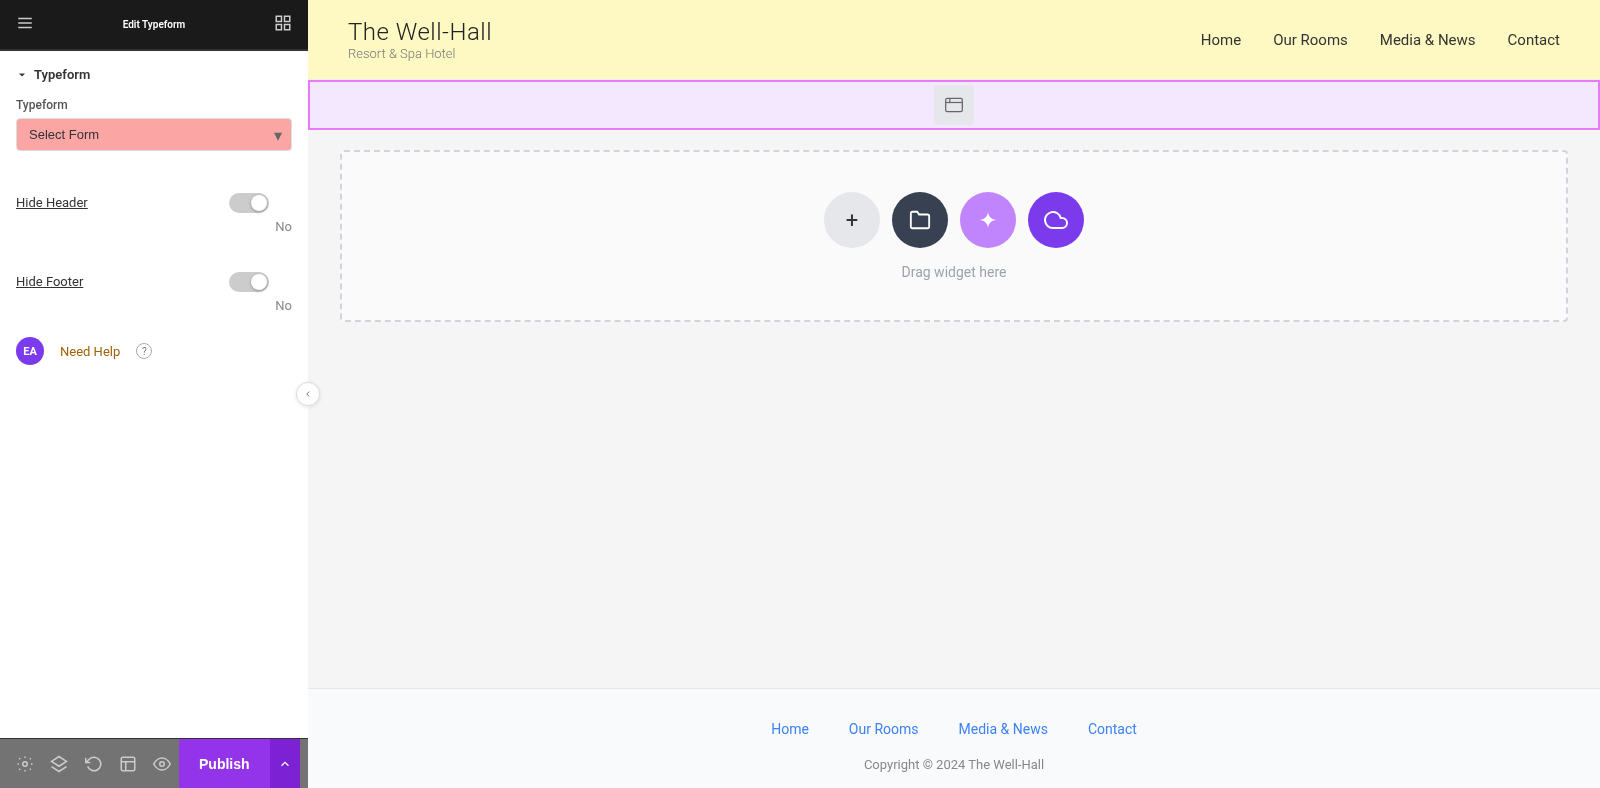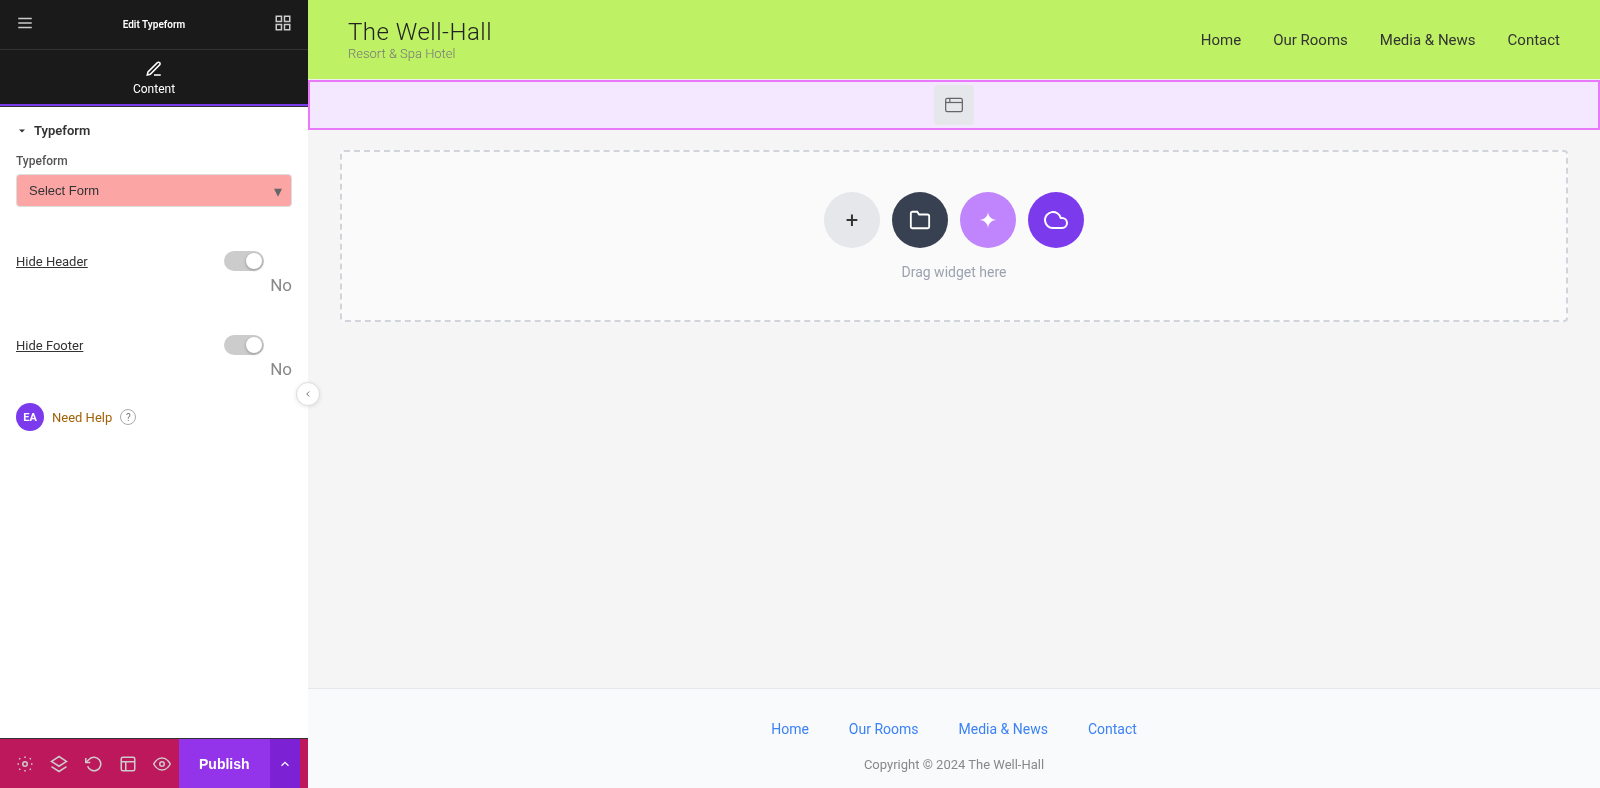--- a/index.html
+++ b/index.html
@@ -135,29 +135,29 @@
       width: 16px;
       height: 16px;
       background: #fff;
       border-radius: 50%;
       position: absolute;
       top: 2px;
       right: 2px;
       box-shadow: 0 1px 3px rgba(0,0,0,0.3);
     }
     .toggle-text {
-      font-size: 17px;
+      font-size: 13px;
       color: #888;
       margin-top: 48px;
     }
 
     .need-help {
       display: flex;
       align-items: center;
-      gap: 8px;
+      gap: 16px;
       margin-top: 24px;
       cursor: pointer;
     }
     .ea-badge {
       width: 28px;
       height: 28px;
       background: #7c3aed;
       border-radius: 50%;
       display: flex;
       align-items: center;
@@ -198,21 +198,21 @@
       cursor: pointer;
       z-index: 10;
       box-shadow: 0 1px 4px rgba(0,0,0,0.1);
     }
 
     
     .bottom-toolbar {
       display: flex;
       align-items: center;
       height: 50px;
-      background: #be185d;
+      background: #737373;
       border-top: 1px solid #333;
       padding: 0 8px;
     }
     .toolbar-icon {
       width: 36px;
       height: 36px;
       display: flex;
       align-items: center;
       justify-content: center;
       color: #ccc;
@@ -250,21 +250,21 @@
       flex: 1;
       display: flex;
       flex-direction: column;
       overflow-y: auto;
       background: #f5f5f5;
       position: relative;
     }
 
     
     .site-header {
-      background: #bef264;
+      background: #fef9c3;
       display: flex;
       align-items: center;
       justify-content: space-between;
       padding: 0 40px;
       height: 80px;
       border-bottom: 1px solid #eee;
     }
     .site-logo { }
     .site-logo-title {
       font-size: 24px;
@@ -401,26 +401,20 @@
         <svg width="18" height="18" viewBox="0 0 24 24" fill="none" stroke="currentColor" stroke-width="2">
           <rect x="3" y="3" width="7" height="7"></rect>
           <rect x="14" y="3" width="7" height="7"></rect>
           <rect x="3" y="14" width="7" height="7"></rect>
           <rect x="14" y="14" width="7" height="7"></rect>
         </svg>
       </div>
     </div>
 
     <div class="panel-tabs">
-      <div class="panel-tab active">
-        <svg viewBox="0 0 24 24" fill="none" stroke="currentColor" stroke-width="2">
-          <path d="M12 20h9M16.5 3.5a2.121 2.121 0 013 3L7 19l-4 1 1-4L16.5 3.5z"></path>
-        </svg>
-        <span>Content</span>
-      </div>
     </div>
 
     <div class="panel-content">
 
       <div class="section-header">
         <svg viewBox="0 0 24 24" fill="currentColor">
             <polygon points="6,9 12,15 18,9"></polygon>
           </svg>
         <span>Typeform</span>
       </div>

